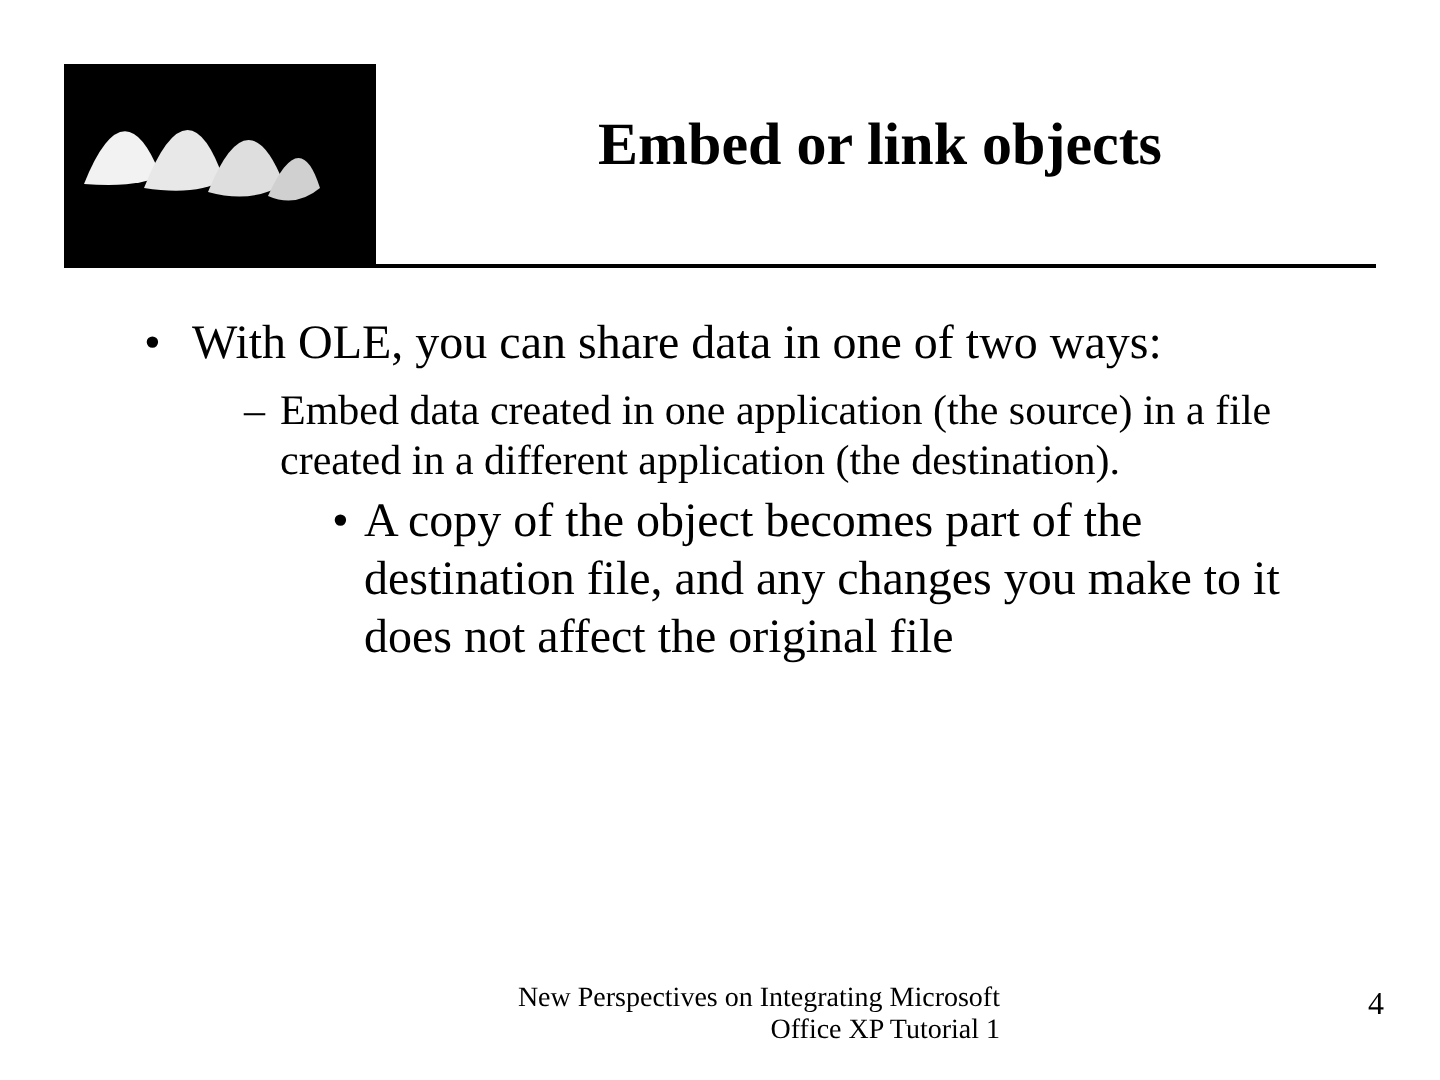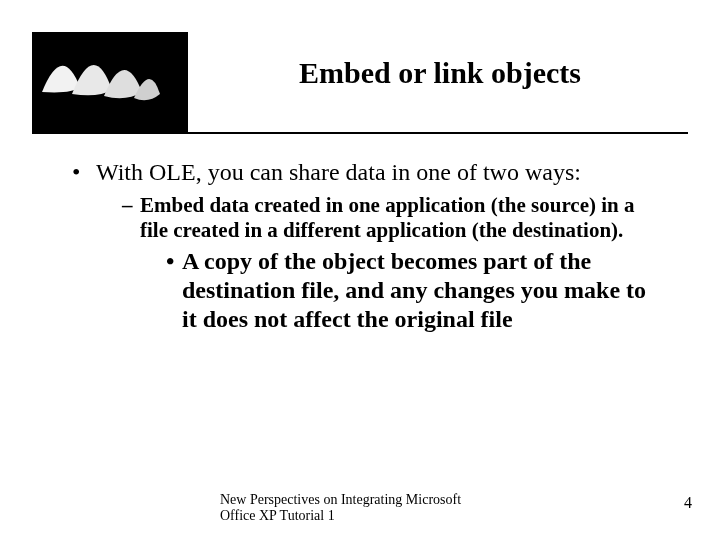--- a/index.html
+++ b/index.html
@@ -74,21 +74,20 @@
     position: absolute;
     left: 0;
     top: 0;
   }
   ul.level2 {
     margin: 6px 0 4px 0;
     padding: 0 0 0 26px;
     list-style: none;
     font-size: 21px;
     line-height: 1.2;
-    font-weight: bold;
   }
   ul.level2 > li {
     position: relative;
     padding-left: 18px;
     margin: 0 0 4px 0;
   }
   ul.level2 > li::before {
     content: "–";
     position: absolute;
     left: 0;
@@ -116,21 +115,21 @@
     position: absolute;
     left: 0;
     right: 0;
     bottom: 14px;
     height: 34px;
   }
   .footer-center {
     position: absolute;
     left: 220px;
     width: 280px;
-    text-align: left;
+    text-align: right;
     font-size: 14px;
     line-height: 1.15;
   }
   .footer-right {
     position: absolute;
     right: 28px;
     top: 2px;
     font-size: 16px;
   }
 </style>

